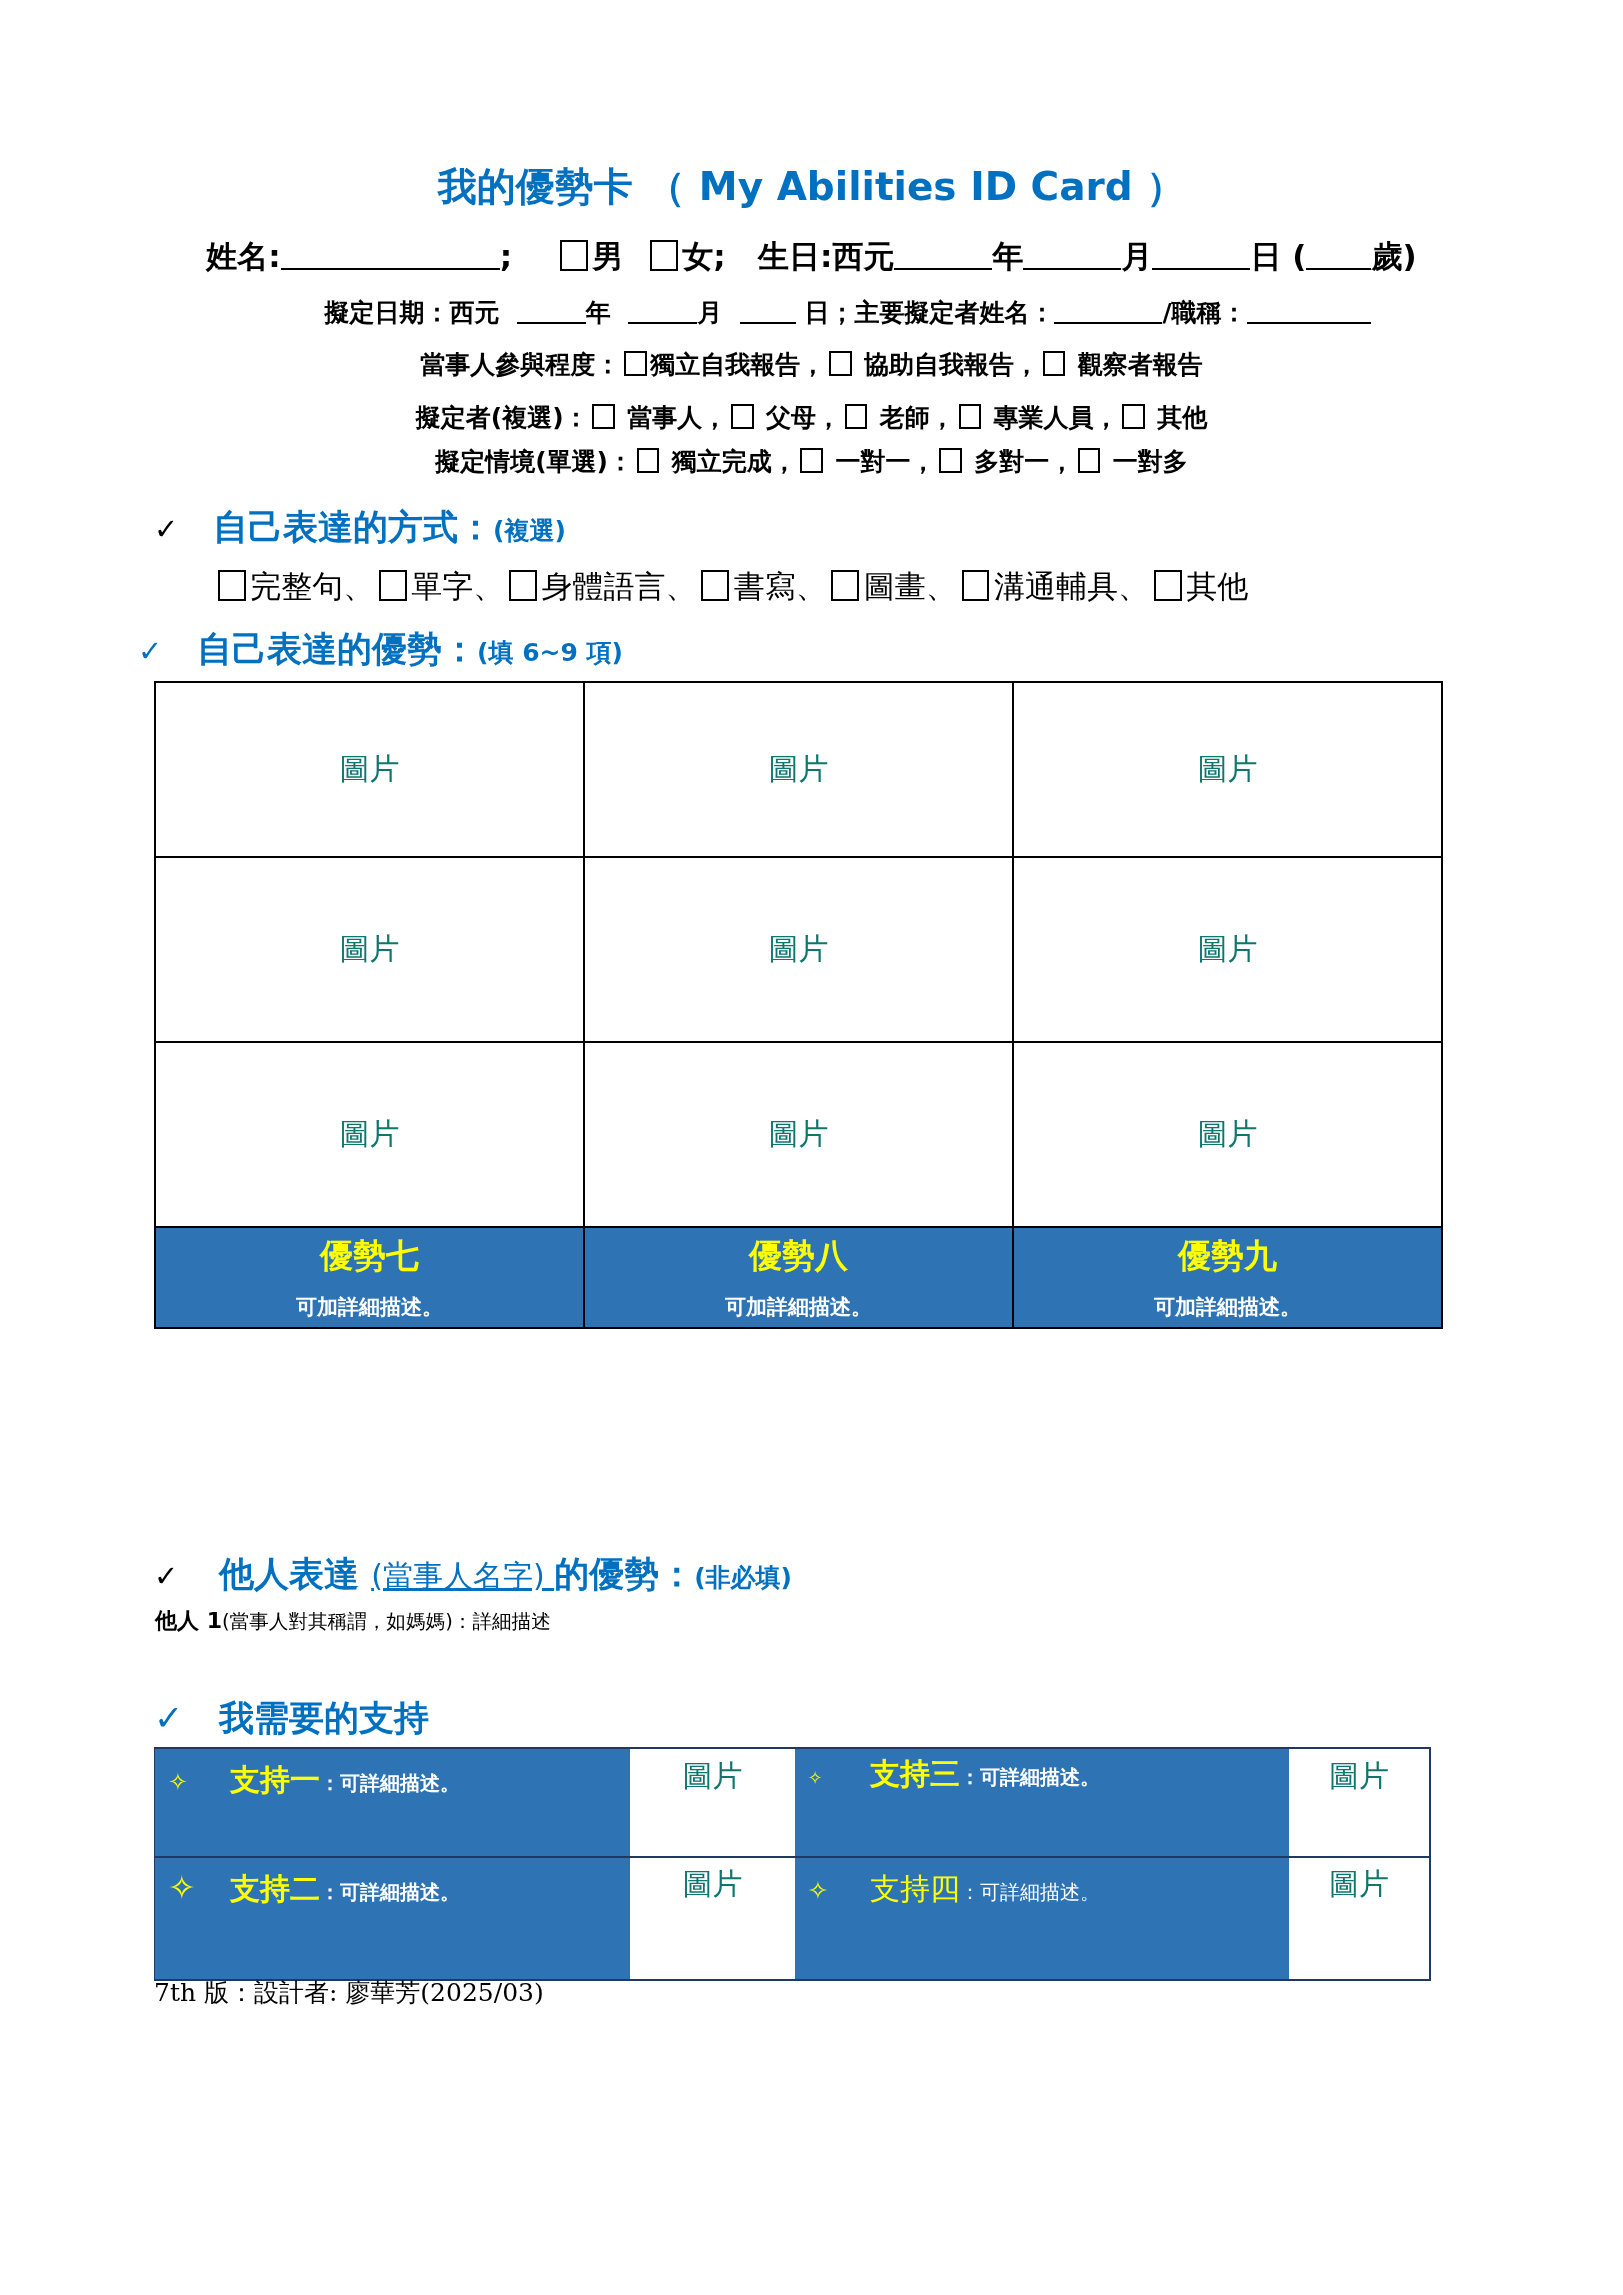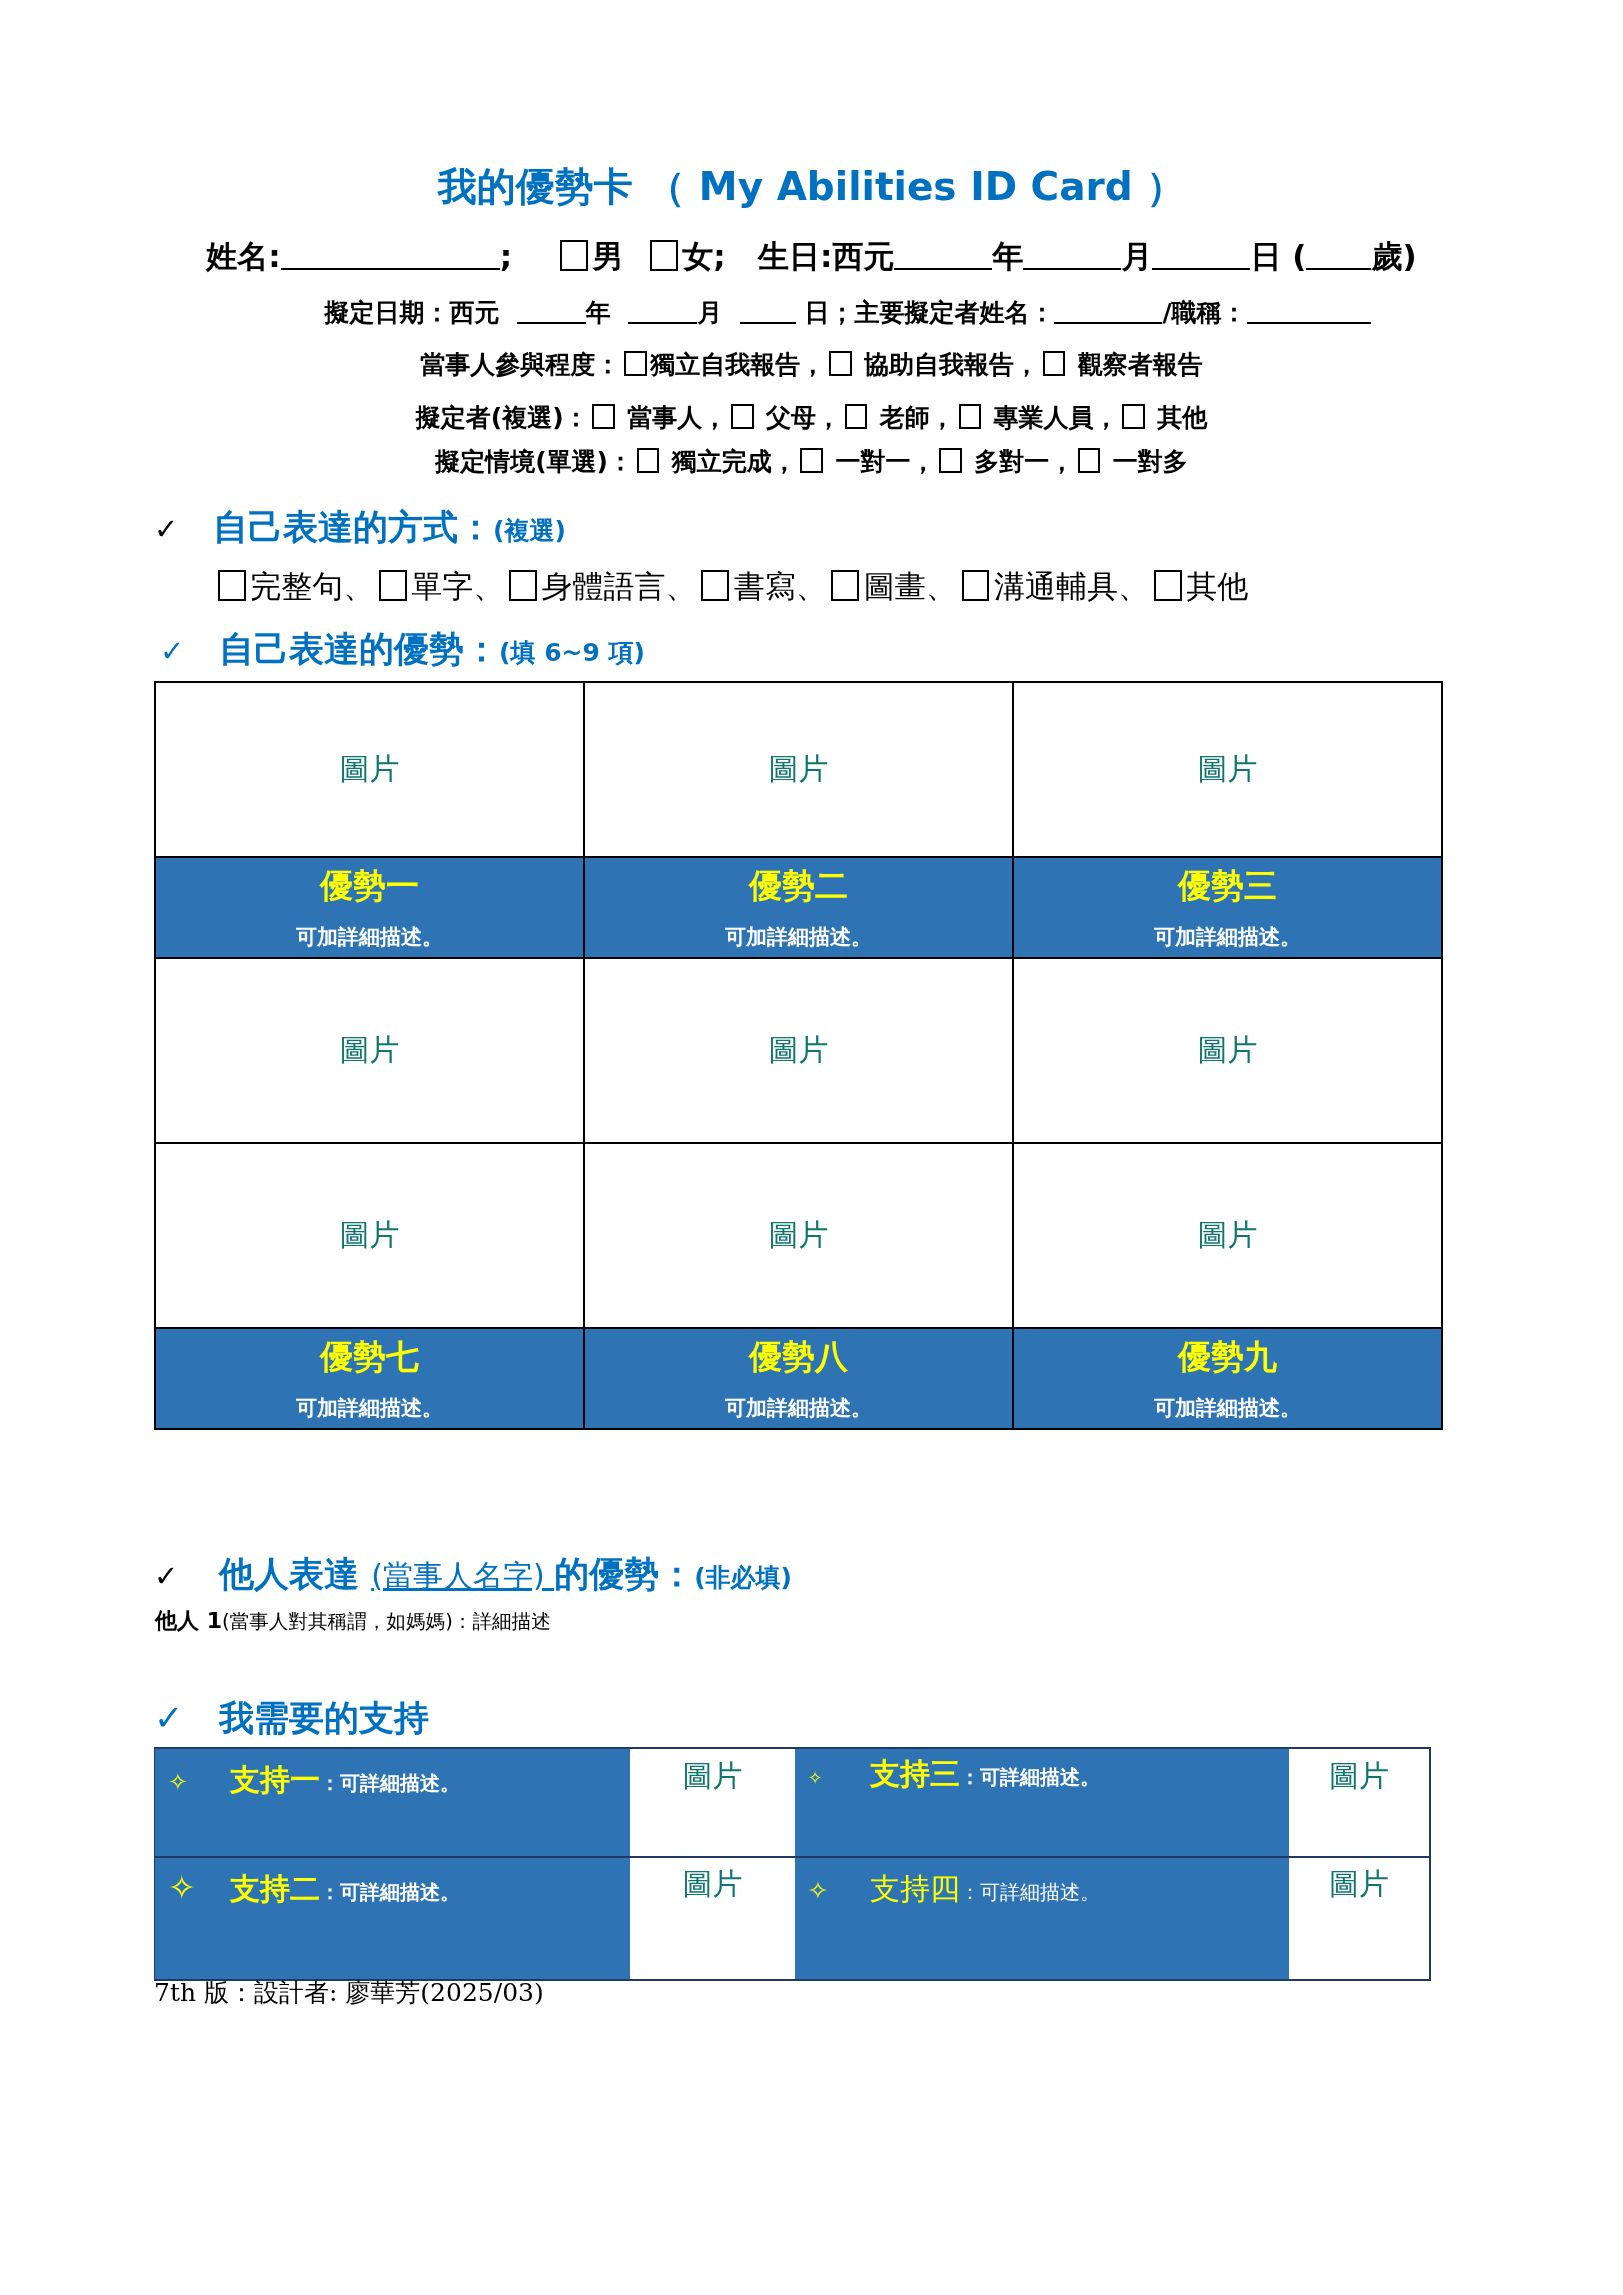--- a/index.html
+++ b/index.html
@@ -79,44 +79,30 @@
 </div>
 
 <div class="abs sec" style="left:154px; top:504px;">
   <span class="check">✓</span><span>自己表達的方式：</span><span class="small">(複選)</span>
 </div>
 
 <div class="abs methods">
   <span class="box"></span><span>完整句</span><span>、</span><span class="box"></span><span>單字</span><span>、</span><span class="box"></span><span>身體語言</span><span>、</span><span class="box"></span><span>書寫</span><span>、</span><span class="box"></span><span>圖畫</span><span>、</span><span class="box"></span><span>溝通輔具</span><span>、</span><span class="box"></span><span>其他</span>
 </div>
 
-<div class="abs sec" style="left:160px; top:626px;">
+<div class="abs sec" style="left:138px; top:626px;">
   <span class="check blue">✓</span><span>自己表達的優勢：</span><span class="small">(填 6~9 項)</span>
 </div>
 
 <table class="strengths">
   <tbody>
       <tr>
     <td class="img1"><span class="pic">圖片</span></td>
     <td class="img1"><span class="pic">圖片</span></td>
     <td class="img1"><span class="pic">圖片</span></td>
-  </tr>
-  <tr>
-    <td class="lbl">
-          <span class="lbl-title">優勢一</span>
-          <span class="lbl-desc">可加詳細描述。</span>
-        </td>
-    <td class="lbl">
-          <span class="lbl-title">優勢二</span>
-          <span class="lbl-desc">可加詳細描述。</span>
-        </td>
-    <td class="lbl">
-          <span class="lbl-title">優勢三</span>
-          <span class="lbl-desc">可加詳細描述。</span>
-        </td>
   </tr>
   <tr>
     <td class="img2"><span class="pic">圖片</span></td>
     <td class="img2"><span class="pic">圖片</span></td>
     <td class="img2"><span class="pic">圖片</span></td>
   </tr>
   <tr>
     <td class="img2"><span class="pic">圖片</span></td>
     <td class="img2"><span class="pic">圖片</span></td>
     <td class="img2"><span class="pic">圖片</span></td>

